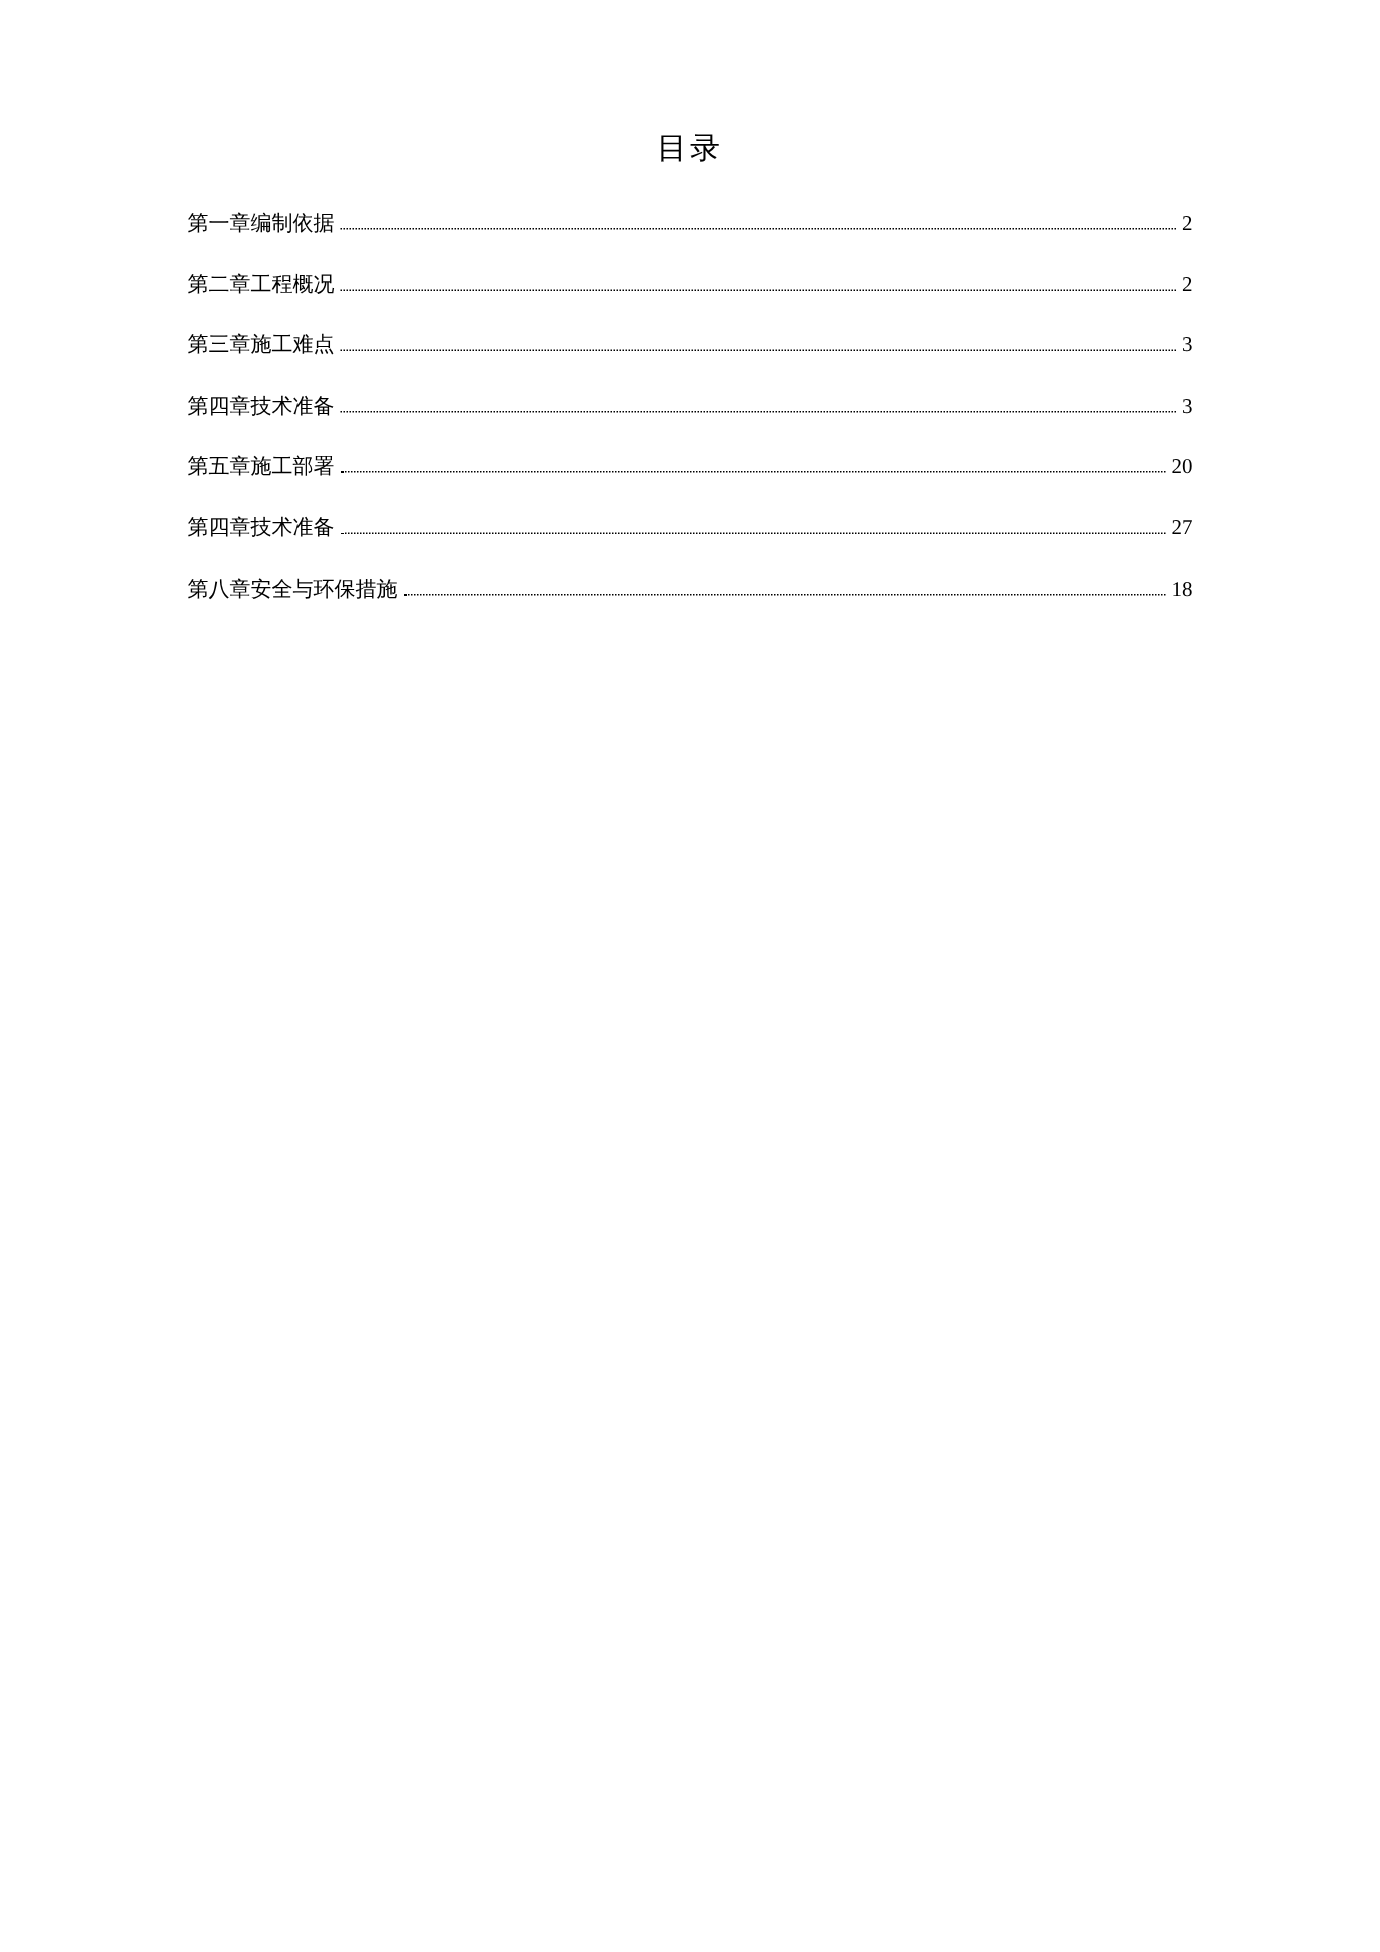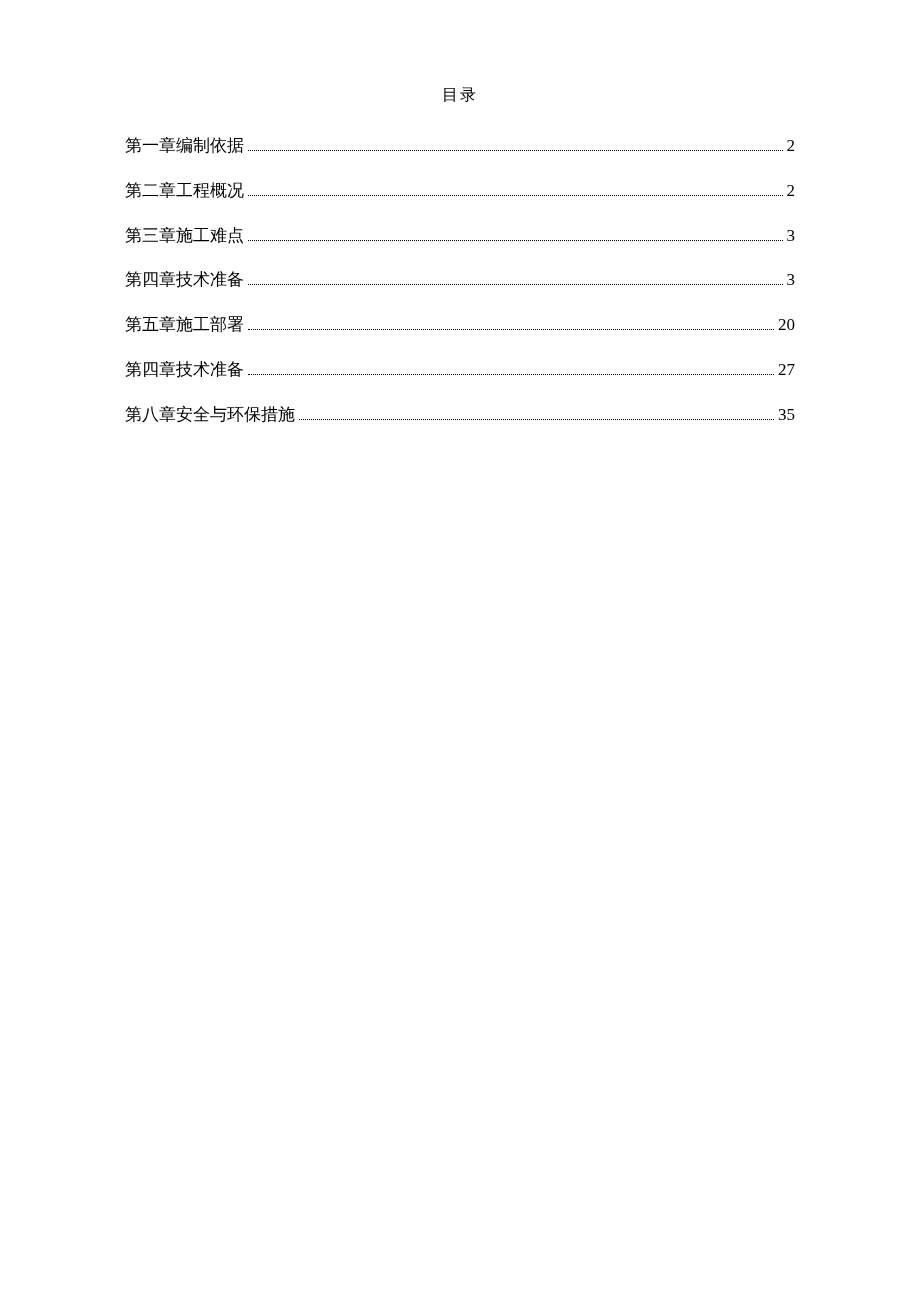--- a/index.html
+++ b/index.html
@@ -9,33 +9,33 @@
     }
     body {
       background: #ffffff;
       font-family: "SimSun", "宋体", serif;
       width: 920px;
       height: 1301px;
       padding: 85px 125px 0 125px;
     }
     .page-title {
       text-align: center;
-      font-size: 16px;
+      font-size: 20px;
       font-weight: normal;
       color: #000;
       margin-bottom: 28px;
       letter-spacing: 2px;
     }
     .toc {
       width: 100%;
     }
     .toc-entry {
       display: flex;
       align-items: baseline;
-      font-size: 17px;
+      font-size: 14px;
       color: #000;
       margin-bottom: 21px;
       line-height: 1.4;
     }
     .toc-label {
       white-space: nowrap;
       flex-shrink: 0;
     }
     .toc-dots {
       flex: 1;
@@ -81,15 +81,15 @@
     <span class="toc-page">20</span>
   </div>
   <div class="toc-entry">
     <span class="toc-label">第四章技术准备</span>
     <span class="toc-dots"></span>
     <span class="toc-page">27</span>
   </div>
   <div class="toc-entry">
     <span class="toc-label">第八章安全与环保措施</span>
     <span class="toc-dots"></span>
-    <span class="toc-page">35</span>
+    <span class="toc-page">18</span>
   </div>
 </div>
 
 </body></html>

